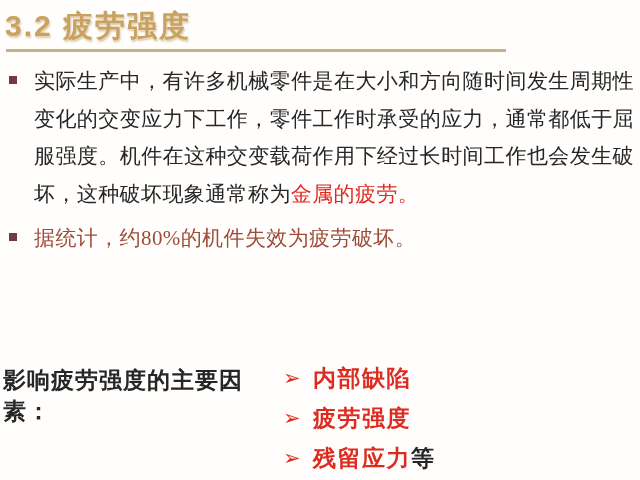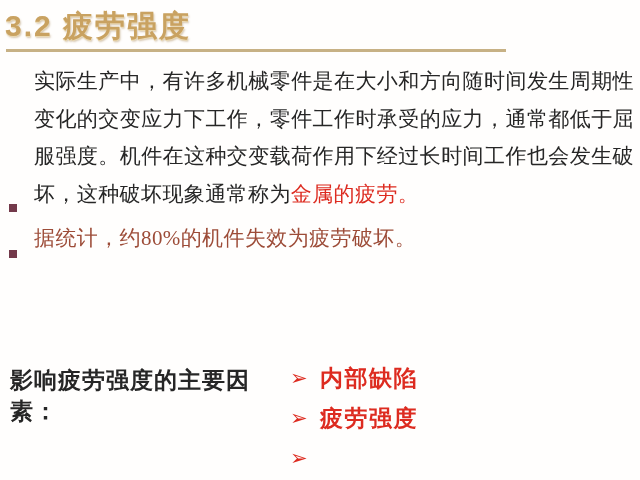--- a/index.html
+++ b/index.html
@@ -41,21 +41,21 @@
   }
   
   .content {
     position: absolute;
     left: 8px;
     top: 62px;
     width: 626px;
   }
   .bullet {
     display: flex;
-    align-items: flex-end;
+    align-items: flex-start;
     margin: 0 0 7px 0;
   }
   .bullet-marker {
     flex: 0 0 8px;
     width: 8px;
     height: 8px;
     margin: 14px 17px 0 1px;
     background: #73394a;
   }
   .bullet-text {
@@ -66,21 +66,21 @@
     font-weight: 500;
     text-align: justify;
   }
   .seg-black { color: #262626; }
   .seg-red { color: #dd2b20; }
   .seg-brick { color: #9d4c38; }
   .seg-brick-serif { color: #9d4c38; font-family: "Liberation Serif", "DejaVu Serif", serif; }
   
   .factors {
     position: absolute;
-    left: 10px;
+    left: 3px;
     top: 358px;
     display: flex;
     align-items: flex-start;
   }
   .factors-label {
     flex: 0 0 280px;
     font-size: 23px;
     font-weight: 700;
     color: #262626;
     letter-spacing: 1px;
@@ -131,17 +131,18 @@
         <div class="factor-item">
           <span class="factor-arrow">➢</span>
           <span><span class="seg-red">内部缺陷</span></span>
         </div>
         <div class="factor-item">
           <span class="factor-arrow">➢</span>
           <span><span class="seg-red">疲劳强度</span></span>
         </div>
         <div class="factor-item">
           <span class="factor-arrow">➢</span>
+          <span><span class="seg-red">残留应力</span><span class="seg-black">等</span></span>
         </div>
       </div>
   </div>
 
 </div>
 
 </body></html>

